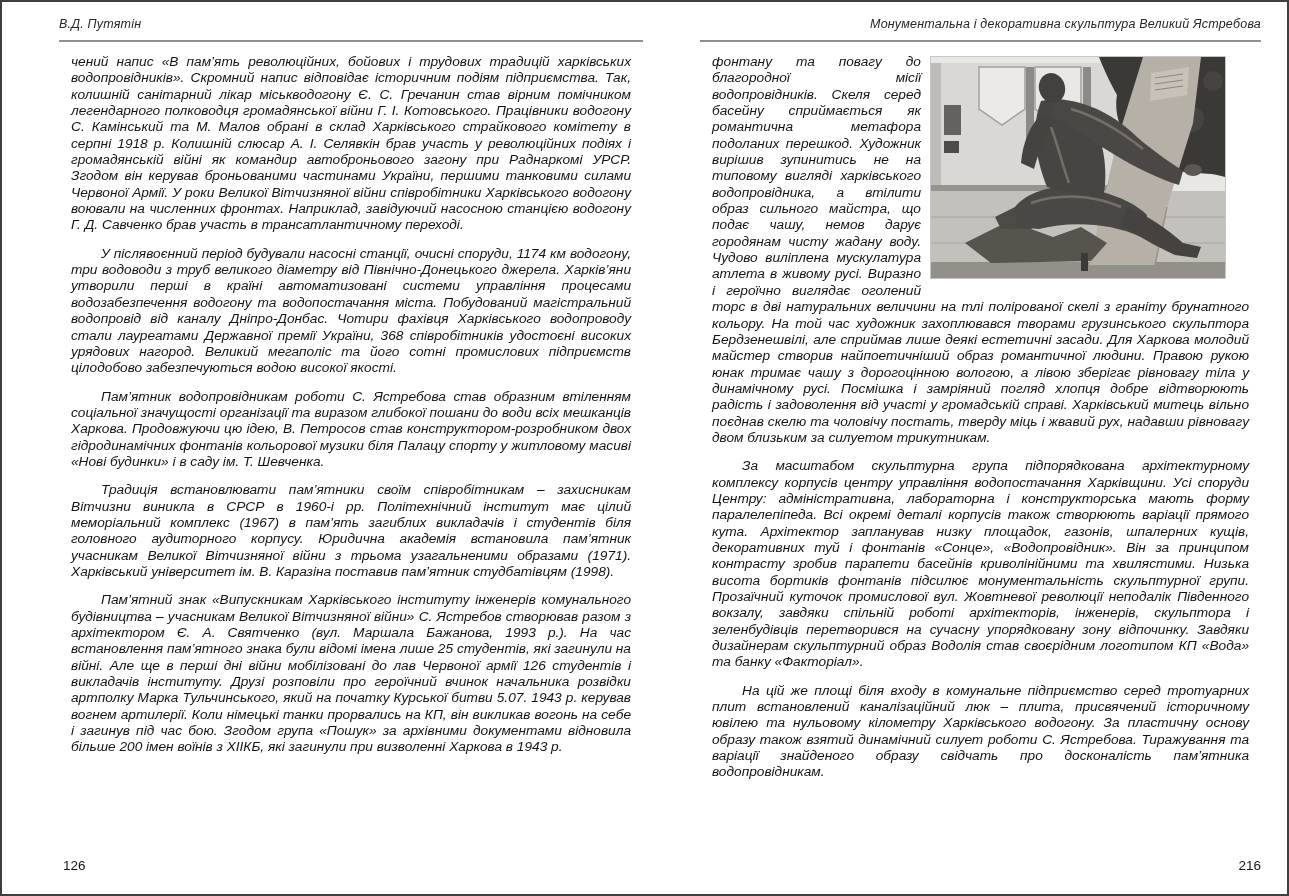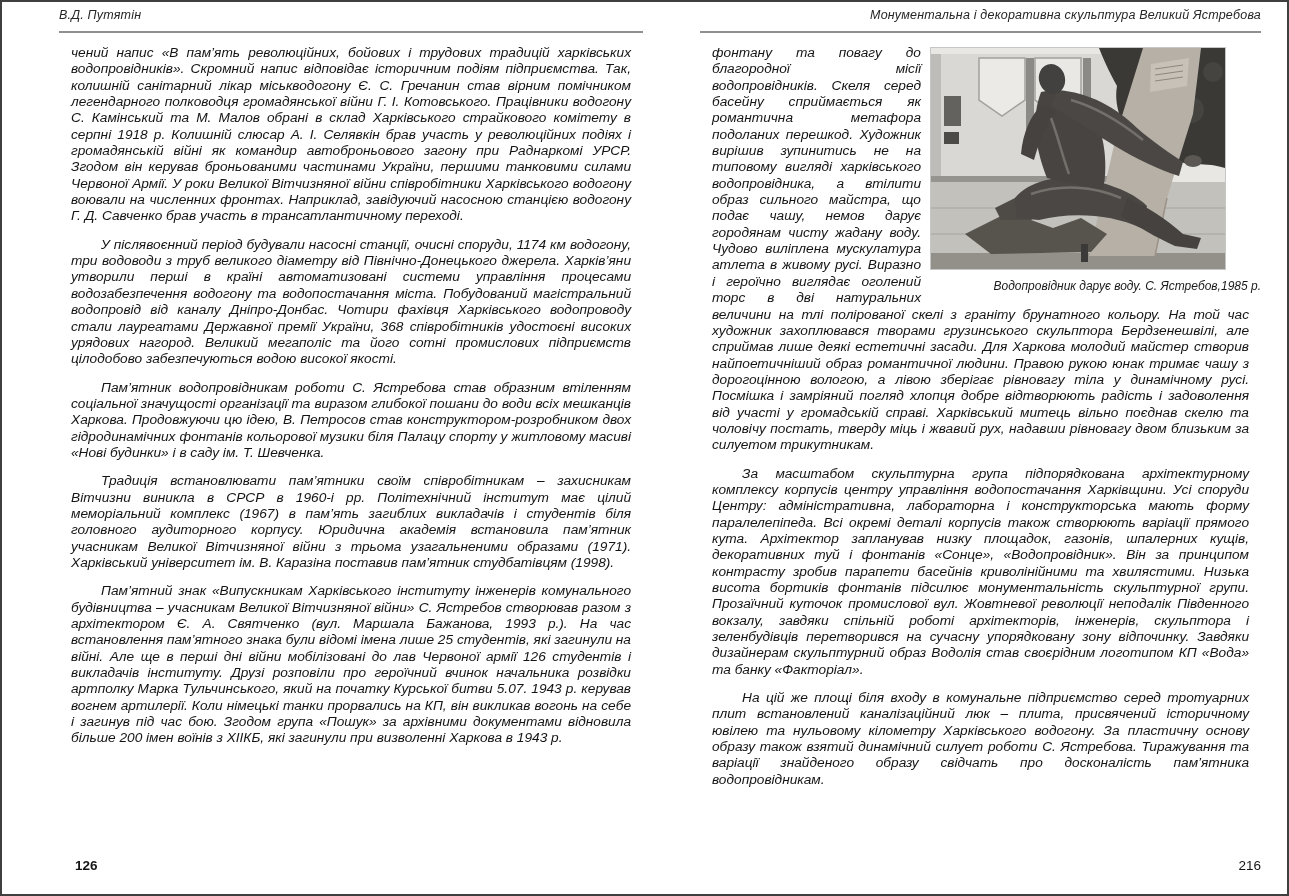--- a/index.html
+++ b/index.html
@@ -11,21 +11,21 @@
     position: relative;
     overflow: hidden;
     font-family: "Liberation Sans", sans-serif;
     color: #141414;
   }
   .page { position: absolute; top: 0; height: 100%; }
   .page.left  { left: 57px;  width: 584px; }
   .page.right { left: 698px; width: 561px; }
 
   .running-head {
-    padding-top: 6px;
+    padding-top: 15px;
     padding-bottom: 9px;
     border-bottom: 2px solid #8f8f8f;
     font-style: italic;
     font-size: 12.5px;
     color: #262626;
     letter-spacing: 0.2px;
   }
   .running-head.align-left  { text-align: left; }
   .running-head.align-right { text-align: right; }
 
@@ -59,21 +59,21 @@
     color: #1a1a1a;
     white-space: nowrap;
   }
 
   .pagenum {
     position: absolute;
     bottom: 21px;
     font-size: 13.5px;
     color: #141414;
   }
-  .pagenum-left  { left: 16px; font-weight: bold; }
+  .pagenum-left  { left: 4px; }
   .pagenum-right { right: 0; }
 </style>
 </head>
 <body>
 
 <div class="spread">
 
   <section class="page left">
     <header class="running-head align-left">
       <span>В.Д. Путятін</span>
@@ -143,21 +143,20 @@
               <ellipse cx="262" cy="113" rx="9" ry="6" fill="#5b5853"></ellipse>
               <path d="M150 196 h7 v18 h-7 Z" fill="#3c3a38"></path>
               <g stroke="#817e79" stroke-width="2.5" fill="none" opacity="0.75">
                 <path d="M140 52 C168 60 192 76 212 92"></path>
                 <path d="M100 146 C130 136 162 138 190 150"></path>
                 <path d="M120 70 C128 92 132 110 138 126"></path>
               </g>
             </g>
           </svg>
         </div>
-        <figcaption class="caption">Водопровідник дарує воду. С. Ястребов,1985 р.</figcaption>
       </figure>
 
       <p>фонтану та повагу до благородної місії водопровідників. Скеля серед басейну сприймається як романтична метафора подоланих перешкод. Художник вирішив зупинитись не на типовому вигляді харківського водопровідника, а втілити образ сильного майстра, що подає чашу, немов дарує городянам чисту жадану воду. Чудово виліплена мускулатура атлета в живому русі. Виразно і героїчно виглядає оголений торс в дві натуральних величини на тлі полірованої скелі з граніту брунатного кольору. На той час художник захоплювався творами грузинського скульптора Бердзенешвілі, але сприймав лише деякі естетичні засади. Для Харкова молодий майстер створив найпоетичніший образ романтичної людини. Правою рукою юнак тримає чашу з дорогоцінною вологою, а лівою зберігає рівновагу тіла у динамічному русі. Посмішка і замріяний погляд хлопця добре відтворюють радість і задоволення від участі у громадській справі. Харківський митець вільно поєднав скелю та чоловічу постать, тверду міць і жвавий рух, надавши рівновагу двом близьким за силуетом трикутникам.</p>
       <p class="indent">За масштабом скульптурна група підпорядкована архітектурному комплексу корпусів центру управління водопостачання Харківщини. Усі споруди Центру: адміністративна, лабораторна і конструкторська мають форму паралелепіпеда. Всі окремі деталі корпусів також створюють варіації прямого кута. Архітектор запланував низку площадок, газонів, шпалерних кущів, декоративних туй і фонтанів «Сонце», «Водопровідник». Він за принципом контрасту зробив парапети басейнів криволінійними та хвилястими. Низька висота бортиків фонтанів підсилює монументальність скульптурної групи. Прозаїчний куточок промислової вул. Жовтневої революції неподалік Південного вокзалу, завдяки спільній роботі архітекторів, інженерів, скульптора і зеленбудівців перетворився на сучасну упорядковану зону відпочинку. Завдяки дизайнерам скульптурний образ Водолія став своєрідним логотипом КП «Вода» та банку «Факторіал».</p>
       <p class="indent">На цій же площі біля входу в комунальне підприємство серед тротуарних плит встановлений каналізаційний люк – плита, присвячений історичному ювілею та нульовому кілометру Харківського водогону. За пластичну основу образу також взятий динамічний силует роботи С. Ястребова. Тиражування та варіації знайденого образу свідчать про досконалість пам’ятника водопровідникам.</p>
     </div>
     <div class="pagenum pagenum-right">216</div>
   </section>
 
 </div>

